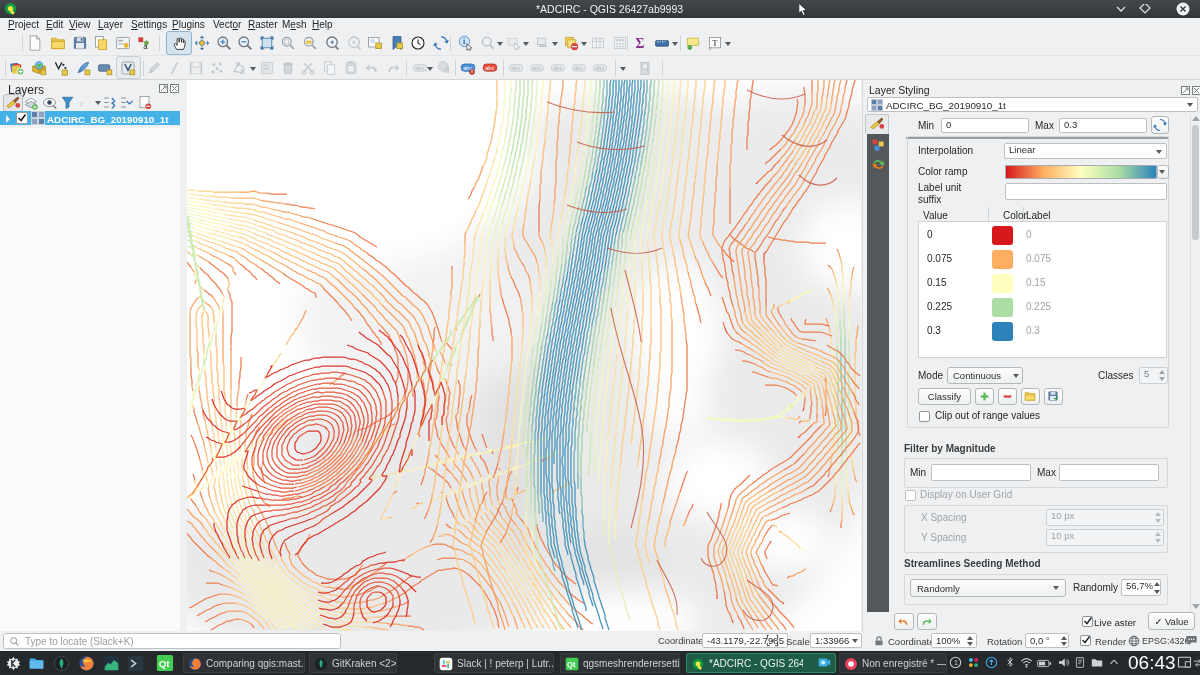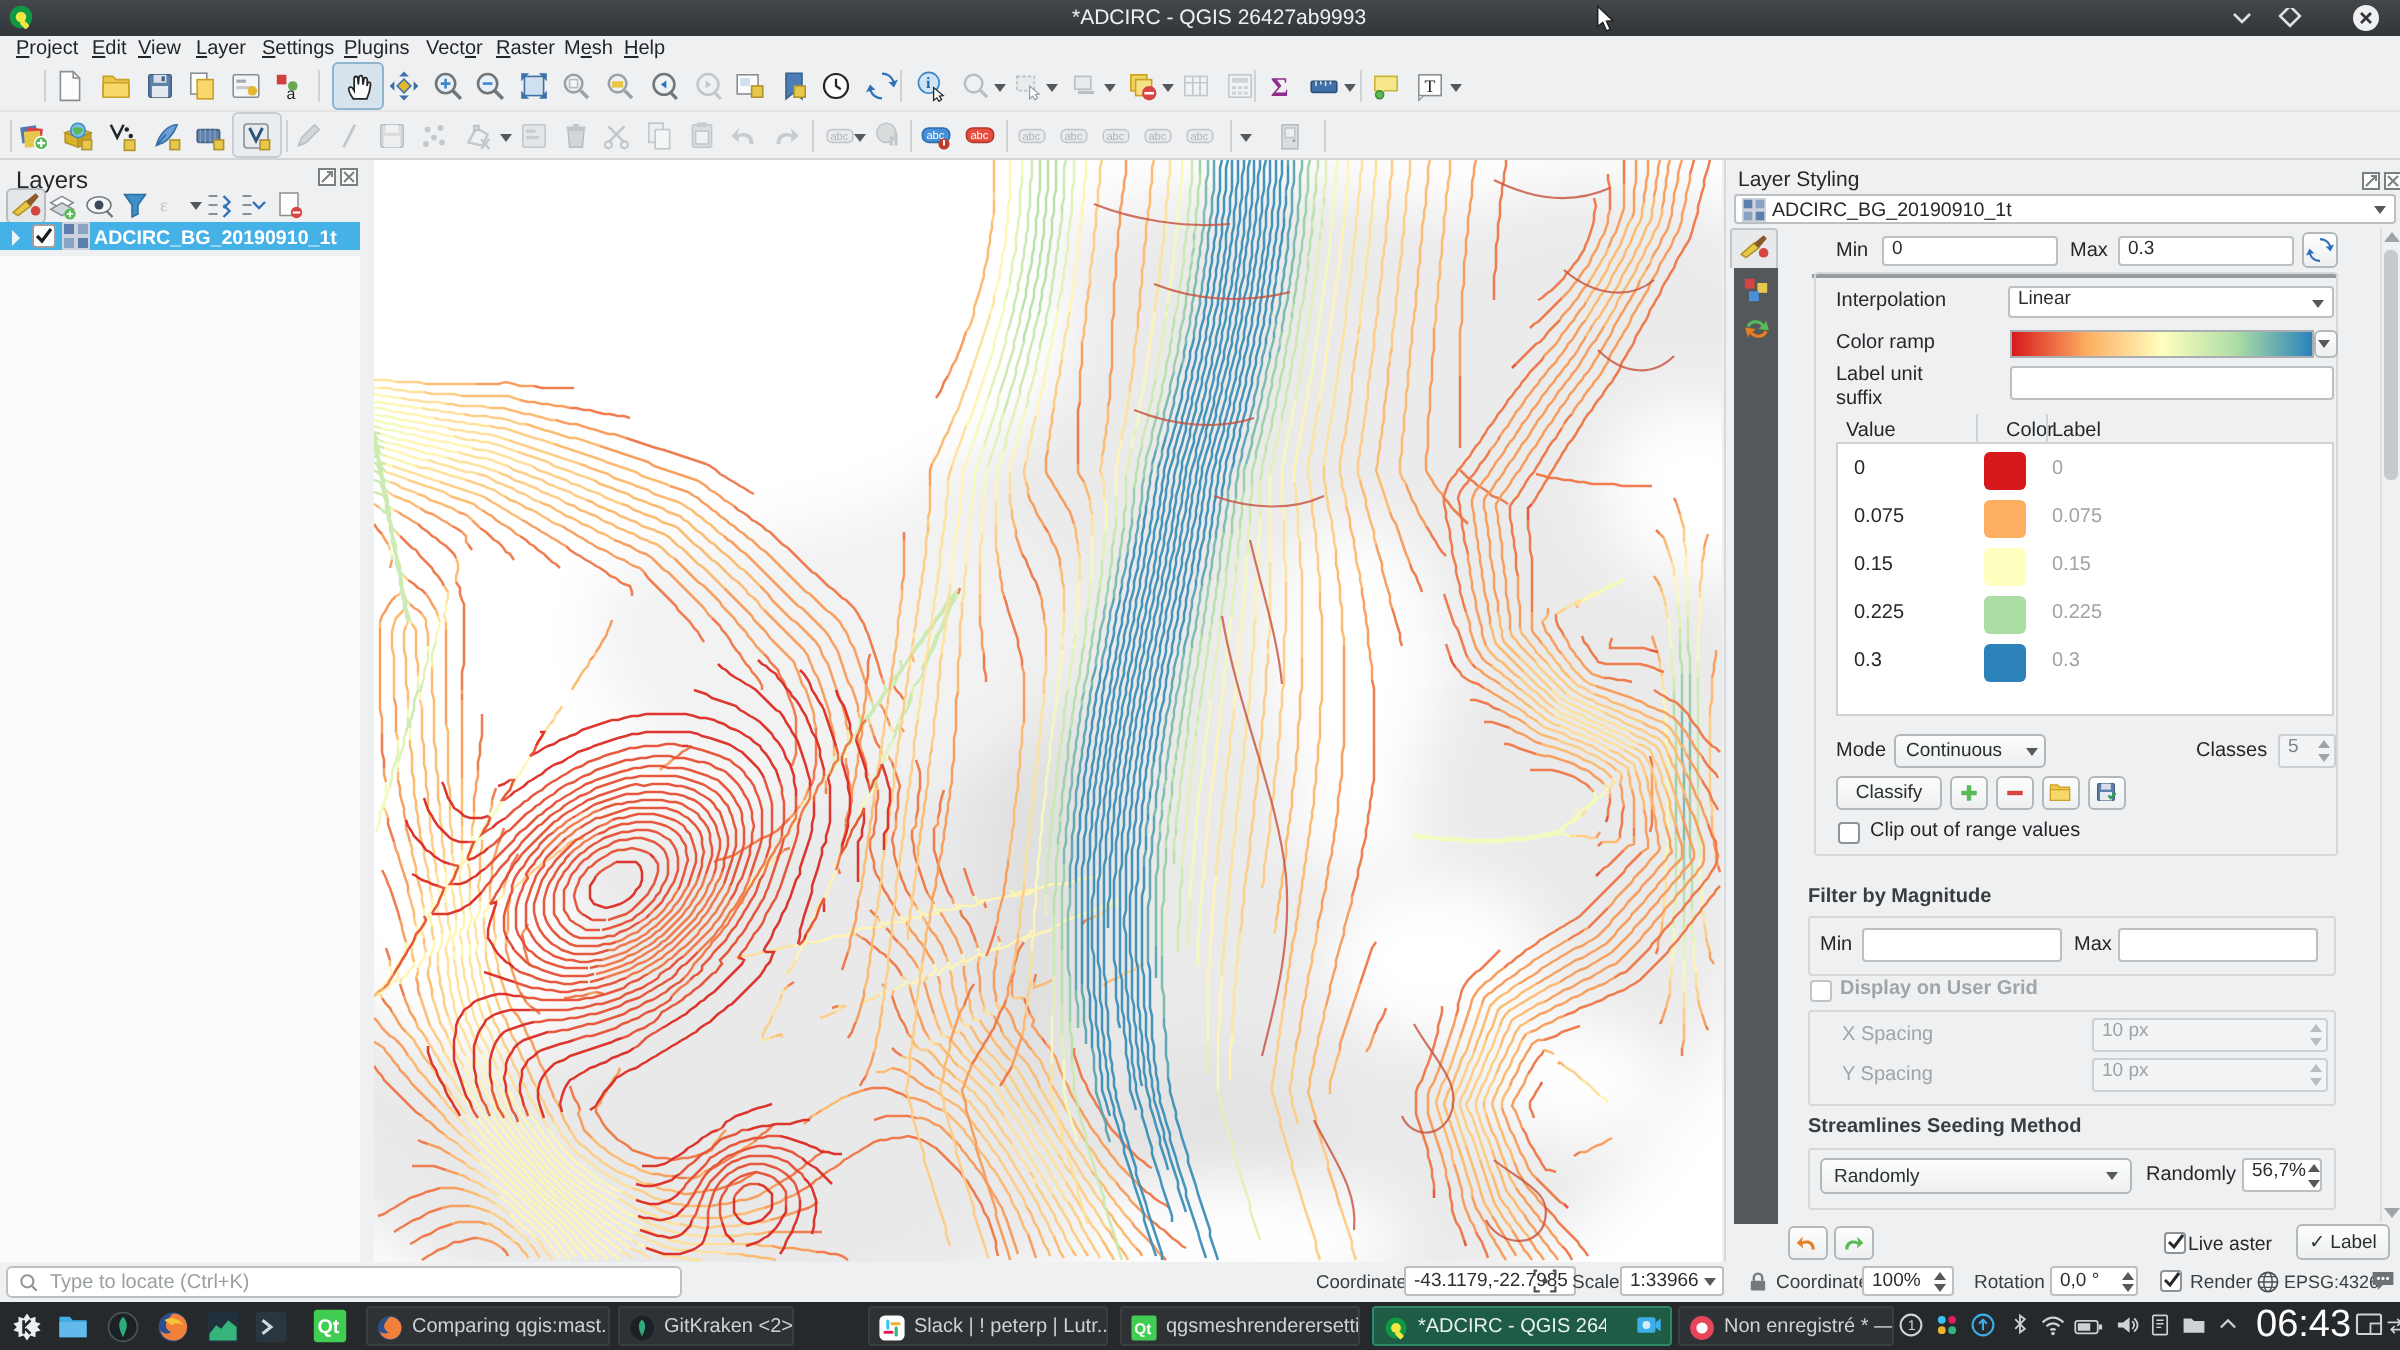--- a/index.html
+++ b/index.html
@@ -628,21 +628,21 @@
     </svg>
     <div class="cb" style="left:56px;top:331px"></div>
     <div class="lab" style="left:72px;top:330px">Clip out of range values</div>
     <div class="blab" style="left:41px;top:363px;font-size:10px">Filter by Magnitude</div>
     <div class="frame" style="left:41px;top:378px;width:264px;height:30px"></div>
     <div class="lab" style="left:47px;top:387px">Min</div>
     <div class="tf" style="left:68px;top:384px;width:100px;height:17px"></div>
     <div class="lab" style="left:174px;top:387px">Max</div>
     <div class="tf" style="left:196px;top:384px;width:100px;height:17px"></div>
     <div class="cb" style="left:42px;top:410px;border-color:#c0c4c7"></div>
-    <div class="glab" style="left:57px;top:409px;font-weight:bold">Display on User Grid</div>
+    <div class="glab" style="left:57px;top:409px;font-weight:normal">Display on User Grid</div>
     <div class="frame" style="left:41px;top:425px;width:264px;height:48px"></div>
     <div class="glab" style="left:58px;top:432px">X Spacing</div>
     <div class="tfg" style="left:183px;top:429px;width:118px;height:17px">10 px</div>
     <div class="glab" style="left:58px;top:452px">Y Spacing</div>
     <div class="tfg" style="left:183px;top:449px;width:118px;height:17px">10 px</div>
     <div class="abs" style="left:292px;top:432px;width:0;height:0;border-left:3px solid transparent;border-right:3px solid transparent;border-bottom:4px solid #b8bcbf"></div>
     <div class="abs" style="left:292px;top:439px;width:0;height:0;border-left:3px solid transparent;border-right:3px solid transparent;border-top:4px solid #b8bcbf"></div>
     <div class="abs" style="left:292px;top:452px;width:0;height:0;border-left:3px solid transparent;border-right:3px solid transparent;border-bottom:4px solid #b8bcbf"></div>
     <div class="abs" style="left:292px;top:459px;width:0;height:0;border-left:3px solid transparent;border-right:3px solid transparent;border-top:4px solid #b8bcbf"></div>
     <div class="blab" style="left:41px;top:478px;font-size:10px">Streamlines Seeding Method</div>
@@ -659,29 +659,29 @@
     </svg>
     <div class="btn" style="left:54px;top:533px;width:20px;height:17px"></div>
     <svg class="abs" width="13" height="13" viewBox="0 0 20 20" style="left:57px;top:535px">
       <path d="M4 15 C4 8 10 7 14 9 L13 5 L18 10 L13 14 L13.5 11 C10 9.5 6.5 10.5 6.5 15 Z" fill="#58b957"></path>
     </svg>
     <div class="cb" style="left:219px;top:536px"></div>
     <svg class="abs" width="10" height="10" viewBox="0 0 10 10" style="left:220px;top:536px">
       <path d="M1.5 5 L4 7.5 L8.5 1.5" stroke="#26292b" stroke-width="1.5" fill="none"></path>
     </svg>
     <div class="lab" style="left:231px;top:537px;font-size:9.7px">Live aster</div>
-    <div class="btn" style="left:285px;top:532px;width:47px;height:18px;line-height:17px">✓ Label</div>
+    <div class="btn" style="left:285px;top:532px;width:47px;height:18px;line-height:17px">✓ Value</div>
   </div>
 <div id="statusbar">
     <div class="tf" style="left:3px;top:2px;width:338px;height:16px;border-radius:3px"></div>
     <svg class="abs" width="11" height="11" viewBox="0 0 20 20" style="left:9px;top:5px">
       <circle cx="8.5" cy="8.5" r="5.5" fill="none" stroke="#8d9296" stroke-width="1.8"></circle>
       <path d="M12.5 12.5 L17 17" stroke="#8d9296" stroke-width="2"></path>
     </svg>
-    <div class="glab" style="left:25px;top:5px;color:#999ea1;font-size:10px">Type to locate (Ctrl+K)</div>
+    <div class="glab" style="left:25px;top:5px;color:#999ea1;font-size:10px">Type to locate (Slack+K)</div>
     <div class="lab" style="left:658px;top:5px;font-size:9.3px">Coordinate</div>
     <div class="tf" style="left:702px;top:2px;width:86px;height:15px;font-size:9.5px;padding-top:1px">-43.1179,-22.7985</div>
     <svg class="abs" width="13" height="13" viewBox="0 0 20 20" style="left:766px;top:3px">
       <path d="M4 2 L2 2 L2 6 M16 2 L18 2 L18 6 M2 14 L2 18 L6 18 M18 14 L18 18 L14 18" stroke="#4a4e52" stroke-width="1.6" fill="none"></path>
       <circle cx="10" cy="10" r="2" fill="#4a4e52"></circle>
     </svg>
     <div class="lab" style="left:786px;top:5px">Scale</div>
     <div class="tf" style="left:810px;top:2px;width:52px;height:15px;font-size:9.5px;padding-top:1px">1:33966</div>
     <div class="caret" style="left:852px;top:8px"></div>
     <svg class="abs" width="12" height="12" viewBox="0 0 20 20" style="left:873px;top:4px">

